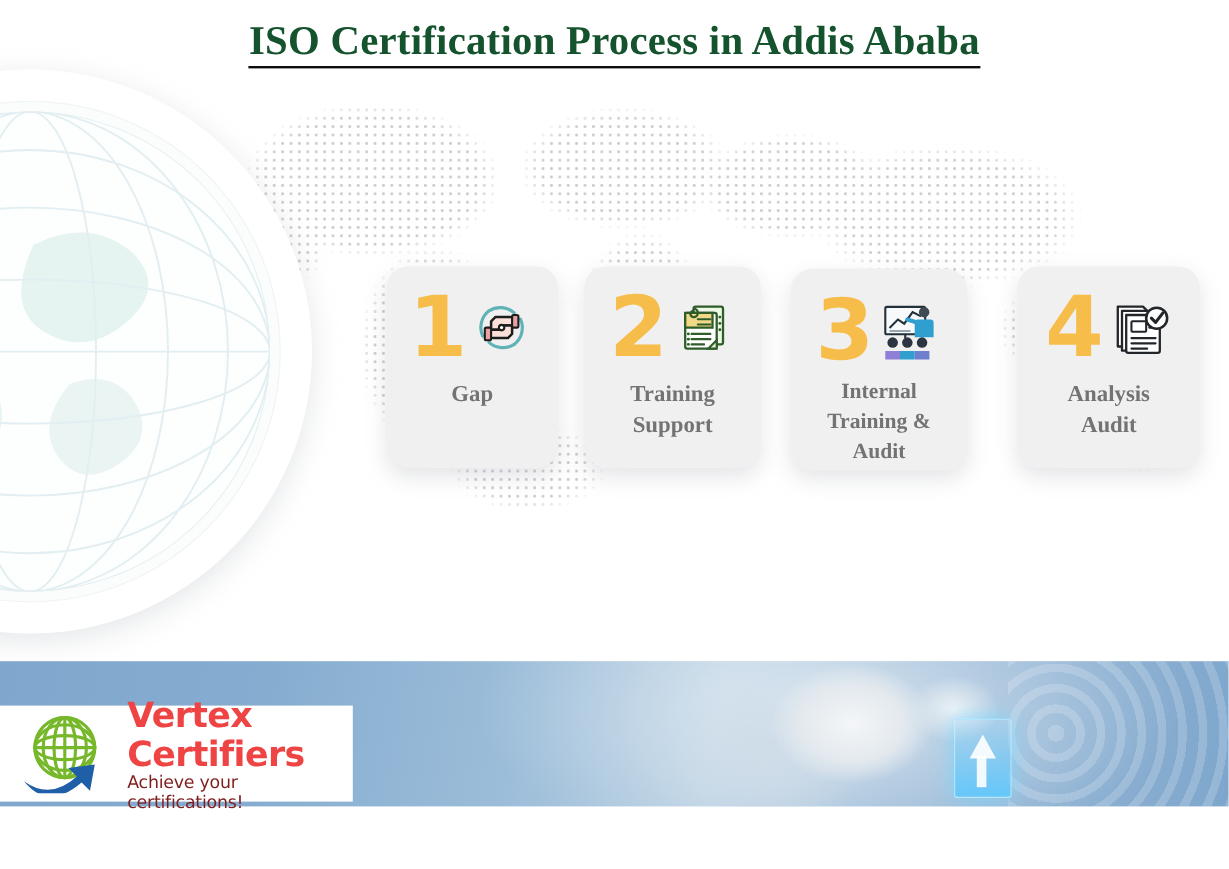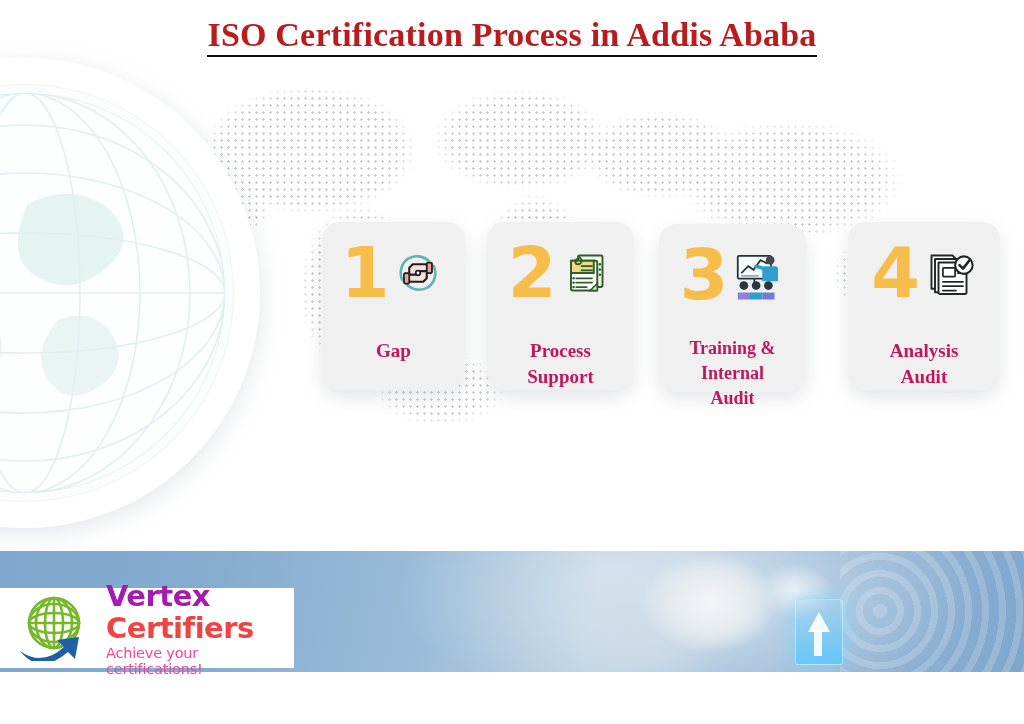--- a/index.html
+++ b/index.html
@@ -39,21 +39,21 @@
       radial-gradient(ellipse 60px 45px at 760px 300px,#000 55%,transparent 74%),
       radial-gradient(ellipse 90px 50px at 250px 330px,#000 52%,transparent 74%),
       radial-gradient(ellipse 55px 40px at 40px 150px,#000 55%,transparent 74%);
     -webkit-mask-composite:source-over;
     opacity:.95;
   }
 
   
   .title{
     position:absolute;left:0;top:16px;width:1024px;text-align:center;
-    font-size:34px;font-weight:700;color:#b91c1c;letter-spacing:.2px;
+    font-size:34px;font-weight:700;color:#14532d;letter-spacing:.2px;
     font-family:"Liberation Serif", serif;
   }
   .title span{border-bottom:2.5px solid #0d0d0d;padding-bottom:2px;}
 
   
   .globe-wrap{position:absolute;left:-210px;top:58px;width:470px;height:470px;}
   .globe-ring{
     position:absolute;inset:0;border-radius:50%;
     background:#ffffff;
     box-shadow:0 6px 26px rgba(120,130,140,.20);
@@ -80,23 +80,23 @@
     display:flex;align-items:center;justify-content:center;gap:2px;
   }
   .step-num{
     font-family:"DejaVu Sans", sans-serif;
     font-weight:700;font-size:70px;line-height:70px;color:#f7bd4a;
     letter-spacing:-3px;
   }
   .step-icon{width:56px;height:56px;flex:0 0 auto;margin-left:2px;}
   .card-label{
     position:absolute;left:0;right:0;top:94px;
-    text-align:center;color:#be185d;
+    text-align:center;color:#737373;
     font-family:"Liberation Serif", serif;
-    font-weight:700;font-size:19px;line-height:26px;margin-top:22px;
+    font-weight:700;font-size:19px;line-height:26px;
   }
   .card.c3 .card-label{font-size:18px;line-height:25px;top:90px;}
 
   
   .footer-band{
     position:absolute;left:0;top:551px;width:1024px;height:121px;
     background:
       radial-gradient(ellipse 420px 180px at 690px 40px, rgba(255,255,255,.55), rgba(255,255,255,0) 70%),
       linear-gradient(100deg,#7fa7cd 0%,#86add0 22%,#9cbdd9 42%,#b9d0e2 58%,#9dbcd8 72%,#8fb2d3 86%,#7ea6cc 100%);
     overflow:hidden;
@@ -130,24 +130,24 @@
       rgba(255,255,255,.18) 0 7px, rgba(255,255,255,0) 7px 17px);
   }
 
   .logo-box{
     position:absolute;left:0;top:588px;width:294px;height:80px;
     background:#ffffff;display:flex;align-items:center;
   }
   .logo-mark{width:84px;height:66px;margin-left:14px;flex:0 0 auto;}
   .logo-text{margin-left:8px;}
   .logo-line1{font-family:"DejaVu Sans", sans-serif;font-size:29px;font-weight:700;line-height:32px;letter-spacing:-.5px;}
-  .logo-v{color:#a21caf;}
+  .logo-v{color:#ef4444;}
   .logo-c{color:#ef4444;}
   .logo-tag{
-    font-family:"DejaVu Sans", sans-serif;font-size:14.5px;color:#ec4899;
+    font-family:"DejaVu Sans", sans-serif;font-size:14.5px;color:#7f1d1d;
     margin-top:1px;letter-spacing:-.2px;
   }
 </style>
 </head>
 <body>
 
 <div id="stage">
 
   <div class="map-layer"></div>
 
@@ -235,21 +235,21 @@
               <circle cx="19" cy="43" r="1.4"></circle>
               <circle cx="19" cy="48" r="1.4"></circle>
             <circle cx="49" cy="22" r="1.4"></circle>
               <circle cx="49" cy="28" r="1.4"></circle>
               <circle cx="49" cy="34" r="1.4"></circle>
           </g>
           <path d="M38 52 l8 -8 v8z" fill="#dcefcd" stroke="#2e5d2a" stroke-width="2"></path>
         </svg>
       </div>
       <div class="card-label">
-        <div>Process</div>
+        <div>Training</div>
         <div>Support</div>
       </div>
     </div>
 
     <div class="card c3" style="left:659px;top:224px;width:147px;height:168px;">
       <div class="card-row">
         <span class="step-num">3</span>
         <svg class="step-icon" viewBox="0 0 64 64">
           <rect x="10" y="10" width="38" height="26" rx="1.5" fill="#f7f9fb" stroke="#22303a" stroke-width="2"></rect>
           <polyline points="14,30 22,22 28,26 36,15 44,19" fill="none" stroke="#22303a" stroke-width="2"></polyline>
@@ -264,22 +264,22 @@
             <circle cx="17" cy="44" r="5" fill="#2b3440"></circle>
             <path d="M10 52 h14 v8 h-14z" fill="#8f7fd6"></path>
             <circle cx="31" cy="44" r="5" fill="#2b3440"></circle>
             <path d="M24 52 h14 v8 h-14z" fill="#2f9fd0"></path>
             <circle cx="45" cy="44" r="5" fill="#2b3440"></circle>
             <path d="M38 52 h14 v8 h-14z" fill="#6f7fd0"></path>
           </g>
         </svg>
       </div>
       <div class="card-label">
+        <div>Internal</div>
         <div>Training &amp;</div>
-        <div>Internal</div>
         <div>Audit</div>
       </div>
     </div>
 
     <div class="card c4" style="left:848px;top:222px;width:152px;height:168px;">
       <div class="card-row">
         <span class="step-num">4</span>
         <svg class="step-icon" viewBox="0 0 64 64">
           <g fill="#ffffff" stroke="#22262b" stroke-width="2.2" stroke-linejoin="round">
             <path d="M12 12 h24 l8 8 v30 h-32z"></path>

